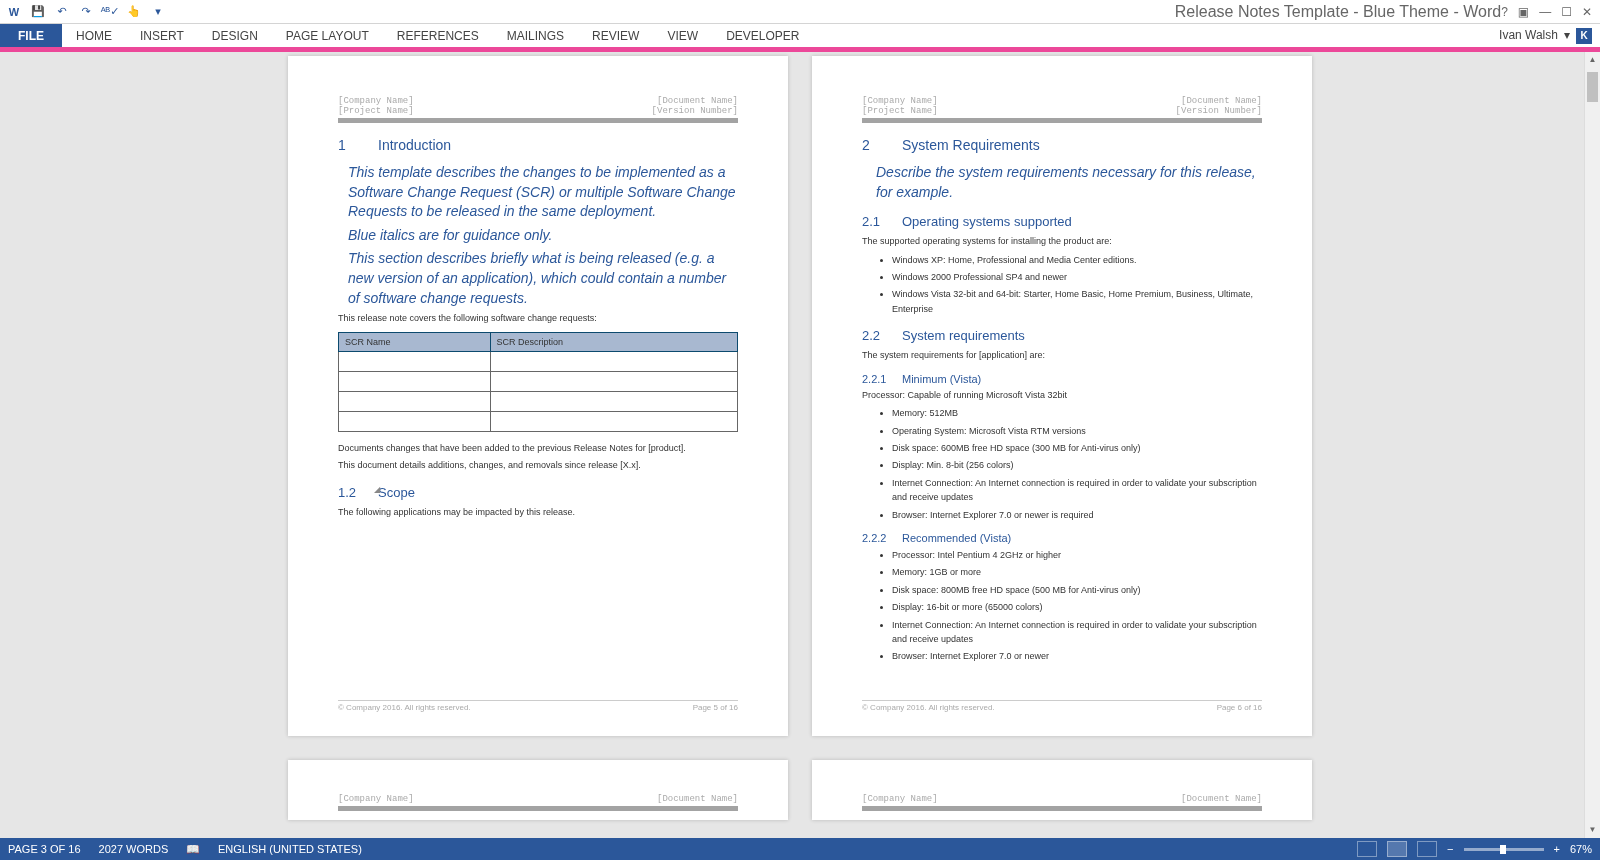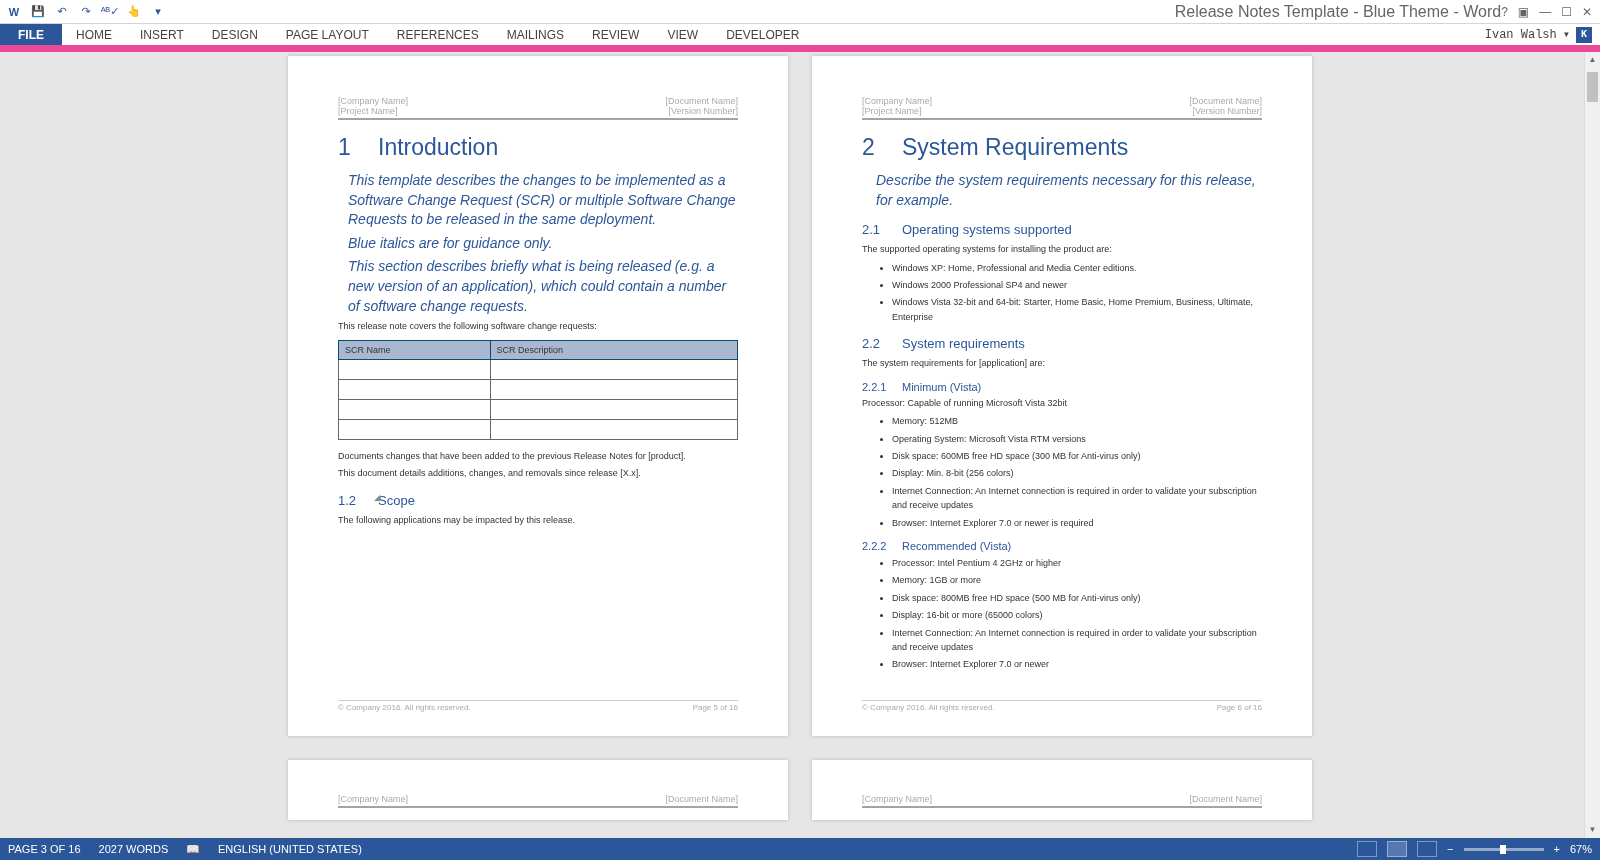--- a/index.html
+++ b/index.html
@@ -5,36 +5,36 @@
 * { margin: 0; padding: 0; box-sizing: border-box; }
 body { font-family: "Segoe UI", Arial, sans-serif; background: #f0f0f0; overflow: hidden; }
 
 .titlebar { height: 24px; background: #fff; display: flex; align-items: center; font-size: 11px; color: #444; border-bottom: 1px solid #d4d4d4; }
 .titlebar .qat { display: flex; align-items: center; gap: 8px; padding-left: 6px; }
 .titlebar .qat .icon { width: 16px; height: 16px; display: flex; align-items: center; justify-content: center; font-size: 11px; color: #2b579a; cursor: pointer; }
 .titlebar .title { flex: 1; text-align: right; color: #666; font-size: 16px; }
 .titlebar .winbtns { display: flex; gap: 10px; padding-right: 8px; }
 .titlebar .winbtns span { cursor: pointer; color: #666; font-size: 12px; }
 
-.menubar { height: 28px; background: #fff; display: flex; align-items: center; font-size: 12px; border-bottom: 7px solid #ec4899; }
+.menubar { height: 28px; background: #fff; display: flex; align-items: center; font-size: 12px; border-bottom: 5px solid #ec4899; }
 .menubar .file { background: #2b579a; color: #fff; padding: 0 18px; height: 100%; display: flex; align-items: center; font-weight: 600; }
 .menubar .tab { padding: 0 14px; height: 100%; display: flex; align-items: center; color: #444; cursor: pointer; }
-.menubar .user { margin-left: auto; padding-right: 8px; display: flex; align-items: center; gap: 6px; color: #444; font-family: Liberation Mono, monospace; }
+.menubar .user { margin-left: auto; padding-right: 8px; display: flex; gap: 6px; color: #444; }
 .menubar .user .avatar { width: 16px; height: 16px; background: #2b579a; color: #fff; display: flex; align-items: center; justify-content: center; font-size: 10px; font-weight: bold; }
 
 .workspace { position: absolute; top: 52px; bottom: 22px; left: 0; right: 0; background: #e6e6e6; overflow: hidden; display: flex; justify-content: center; padding-top: 4px; }
 .pages-wrap { display: flex; gap: 24px; }
 .page { width: 500px; height: 680px; background: #fff; box-shadow: 0 0 4px rgba(0,0,0,0.2); position: relative; padding: 40px 50px 30px 50px; font-size: 10px; color: #333; }
 .page-bottom { width: 500px; height: 60px; background: #fff; box-shadow: 0 0 4px rgba(0,0,0,0.2); padding: 34px 50px 0 50px; font-size: 9px; color: #999; }
 .bottom-row { display: flex; gap: 24px; margin-top: 24px; }
 
-.doc-header { display: flex; justify-content: space-between; color: #aaa; font-size: 9px; border-bottom: 2px solid #a3a3a3; padding-bottom: 2px; margin-bottom: 14px; }
+.doc-header { display: flex; justify-content: space-between; color: #aaa; font-size: 9px; border-bottom: 5px solid #a3a3a3; padding-bottom: 2px; margin-bottom: 14px; font-family: Liberation Mono, monospace; }
 .doc-footer { position: absolute; bottom: 24px; left: 50px; right: 50px; display: flex; justify-content: space-between; color: #aaa; font-size: 8px; border-top: 1px solid #ccc; padding-top: 2px; }
 
-h1.sec { color: #2b579a; font-weight: 400; font-size: 23px; margin-bottom: 10px; font-family: "Century Gothic", sans-serif; }
+h1.sec { color: #2b579a; font-weight: 400; font-size: 14px; margin-bottom: 10px; font-family: "Century Gothic", sans-serif; }
 h1.sec .num { display: inline-block; width: 40px; }
 h2.sub { color: #2b579a; font-weight: 400; font-size: 13px; margin: 12px 0 6px 0; font-family: "Century Gothic", sans-serif; }
 h2.sub .num { display: inline-block; width: 40px; }
 h3.sub2 { color: #2b579a; font-weight: 400; font-size: 11px; margin: 10px 0 4px 0; font-family: "Century Gothic", sans-serif; }
 h3.sub2 .num { display: inline-block; width: 40px; }
 
 .italic-blue { color: #2b579a; font-style: italic; font-size: 14px; line-height: 1.4; margin: 4px 0 4px 10px; }
 .body-text { font-size: 9px; line-height: 1.5; margin: 4px 0; }
 ul.bullets { list-style: disc; margin-left: 30px; font-size: 9px; line-height: 1.6; }
 ul.bullets li { margin: 3px 0; }

